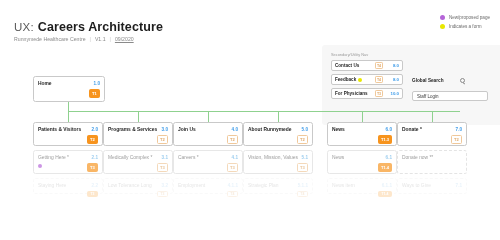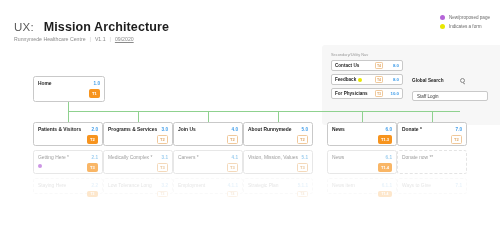--- a/index.html
+++ b/index.html
@@ -6,21 +6,21 @@
   html, body {
     width: 500px; height: 216px;
     background: #ffffff;
     font-family: "Liberation Sans", sans-serif;
     overflow: hidden;
   }
   #root { position: relative; width: 500px; height: 216px; }
 
   
   #header { position: absolute; left: 14px; top: 20px; }
-  .title-row { display: flex; align-items: baseline; gap: 10px; text-align: center; }
+  .title-row { display: flex; align-items: baseline; gap: 4px; text-align: center; }
   .title-ux { font-size: 11.5px; color: #5a5a5a; font-weight: 400; letter-spacing: .2px; }
   .title-main { font-size: 12.5px; color: #1d1d1d; font-weight: bold; letter-spacing: .1px; }
   .subtitle { margin-top: 2px; font-size: 5.2px; color: #8a8a8a; display: flex; gap: 4px; align-items: center; }
   .sub-sep { color: #c8c8c8; }
   .sub-date { text-decoration: underline; }
 
   
   #legend { position: absolute; right: 10px; top: 15px; display: flex; flex-direction: column; gap: 4px; }
   .legend-row { display: flex; align-items: center; gap: 4px; }
   .legend-dot { width: 5px; height: 5px; border-radius: 50%; flex: 0 0 auto; }
@@ -103,21 +103,21 @@
   .sl-label { font-size: 4.5px; color: #3a3a3a; }
 </style>
 </head>
 <body>
 
 <div id="root">
 
   <div id="header">
     <div class="title-row">
       <span class="title-ux">UX:</span>
-      <span class="title-main">Mission Architecture</span>
+      <span class="title-main">Careers Architecture</span>
     </div>
     <div class="subtitle">
       <span>Runnymede Healthcare Centre</span>
       <span class="sub-sep">|</span>
       <span>V1.1</span>
       <span class="sub-sep">|</span>
       <span class="sub-date">09/2020</span>
     </div>
   </div>
 

